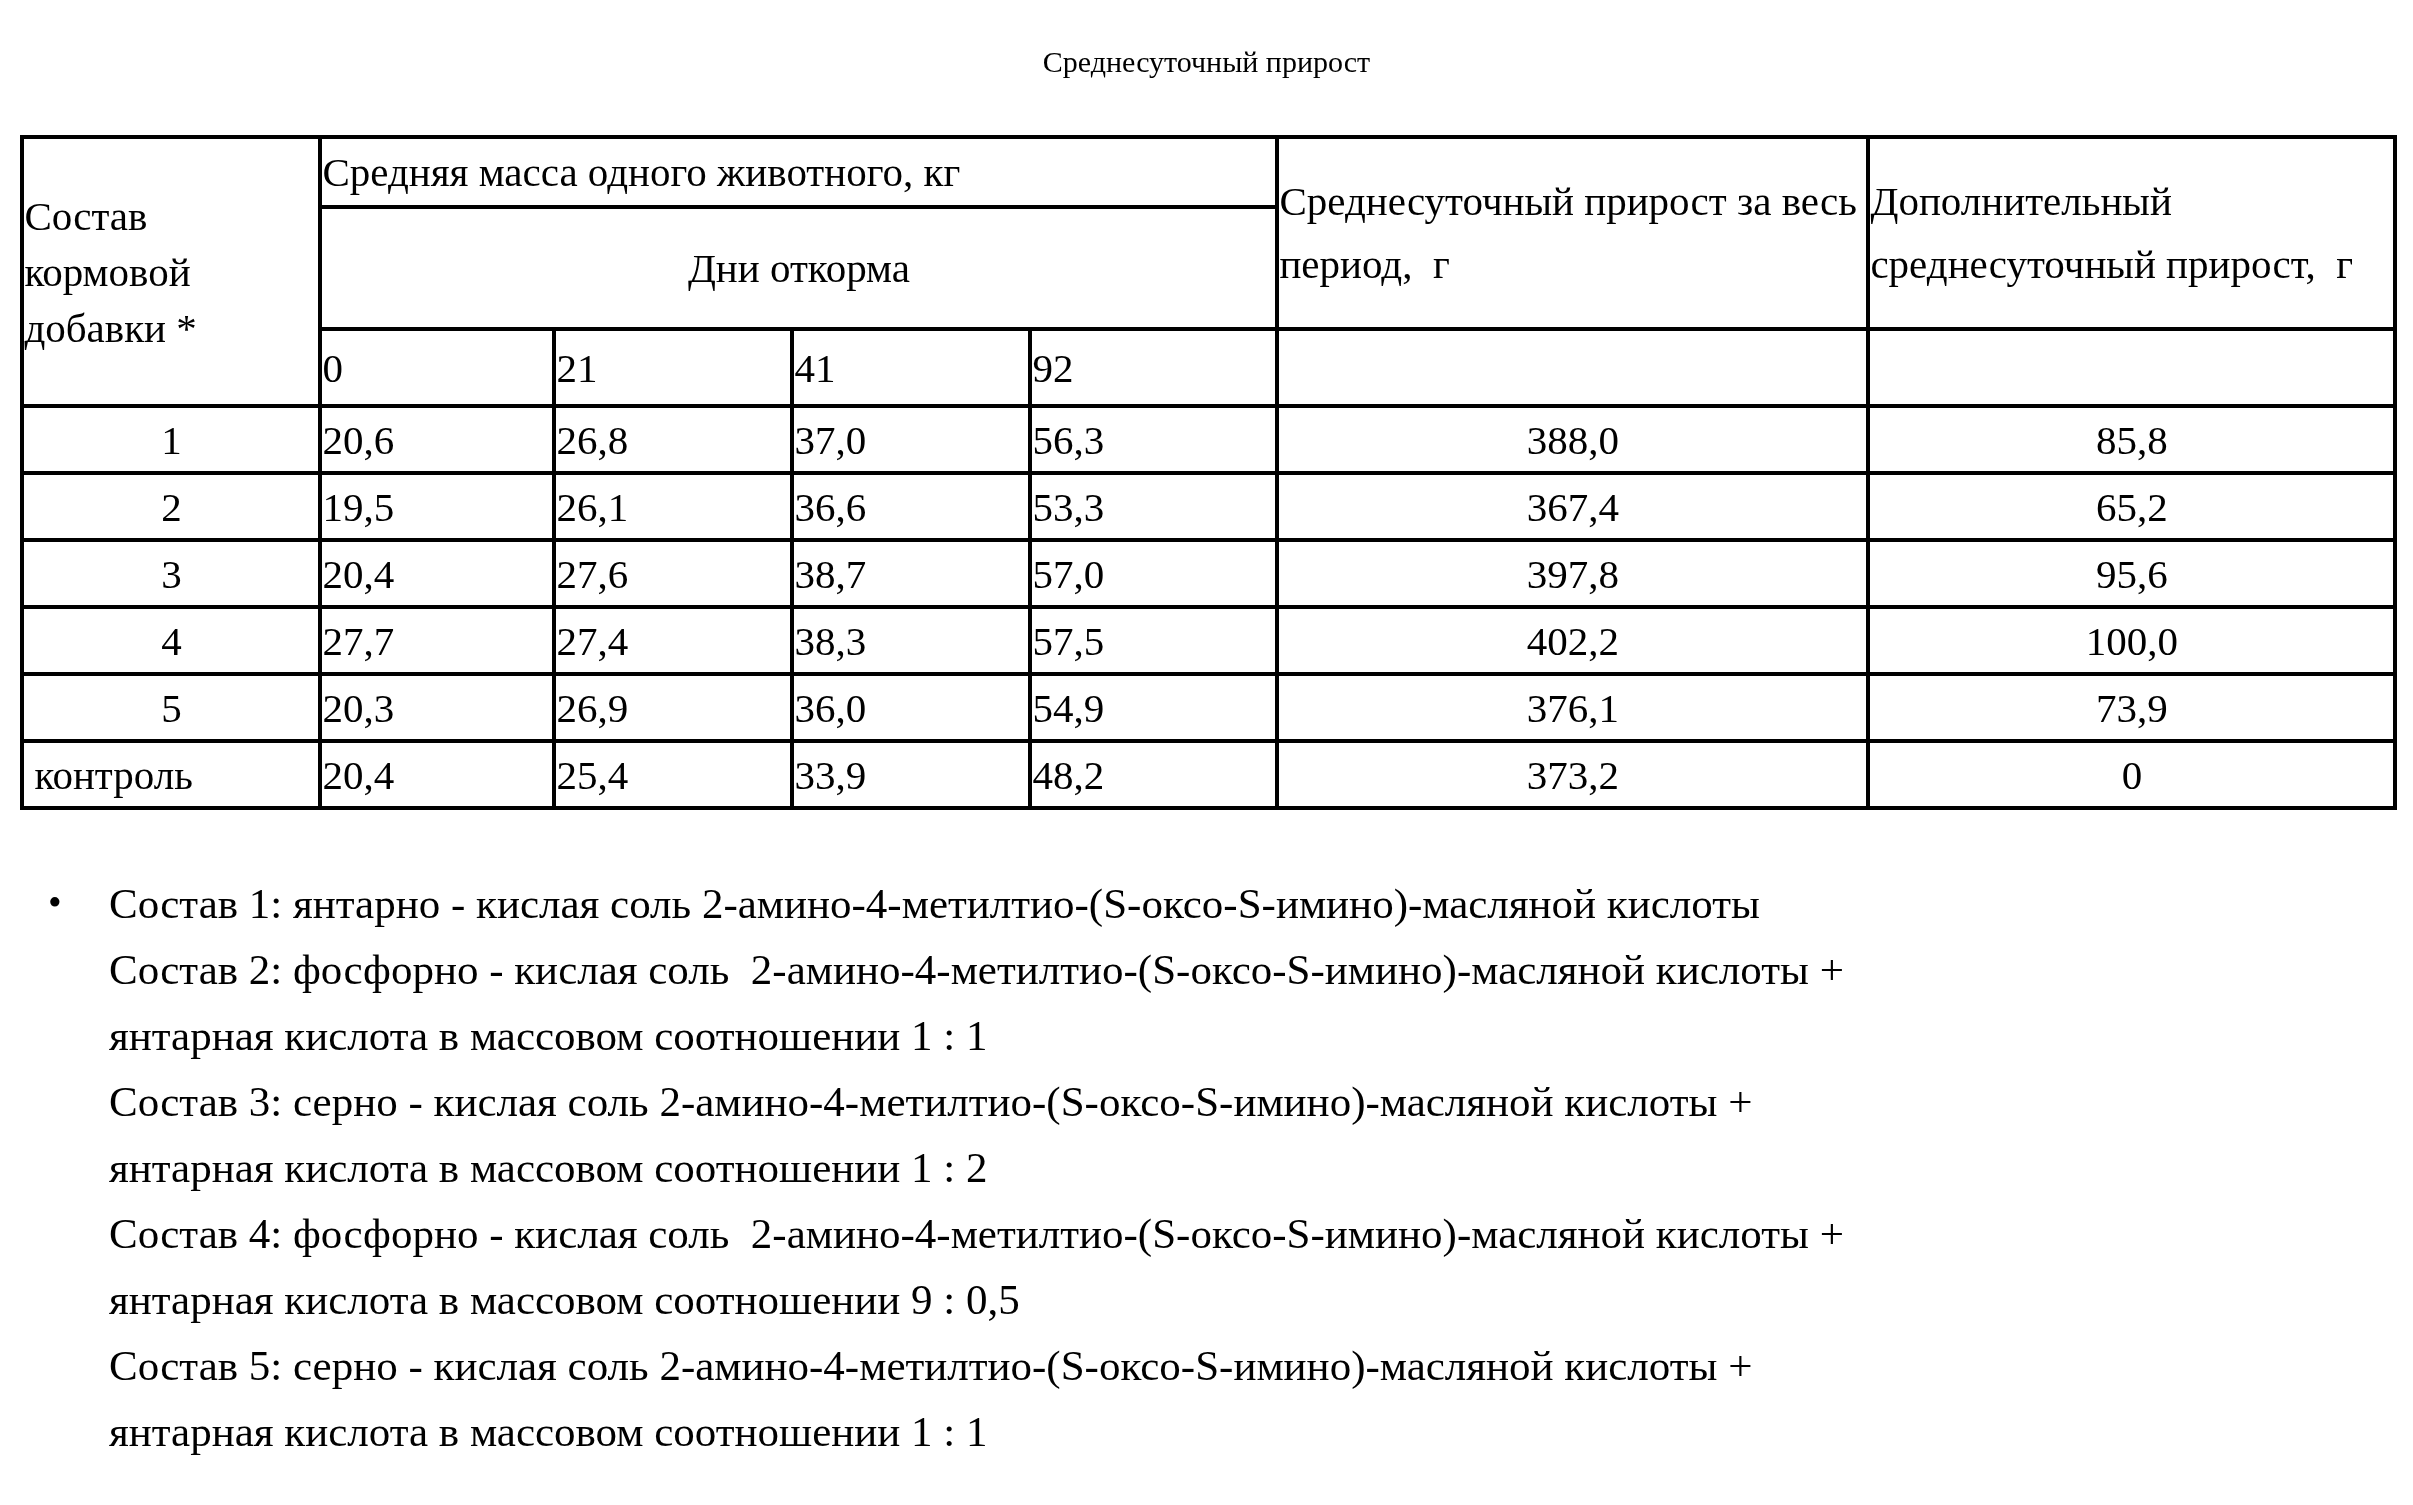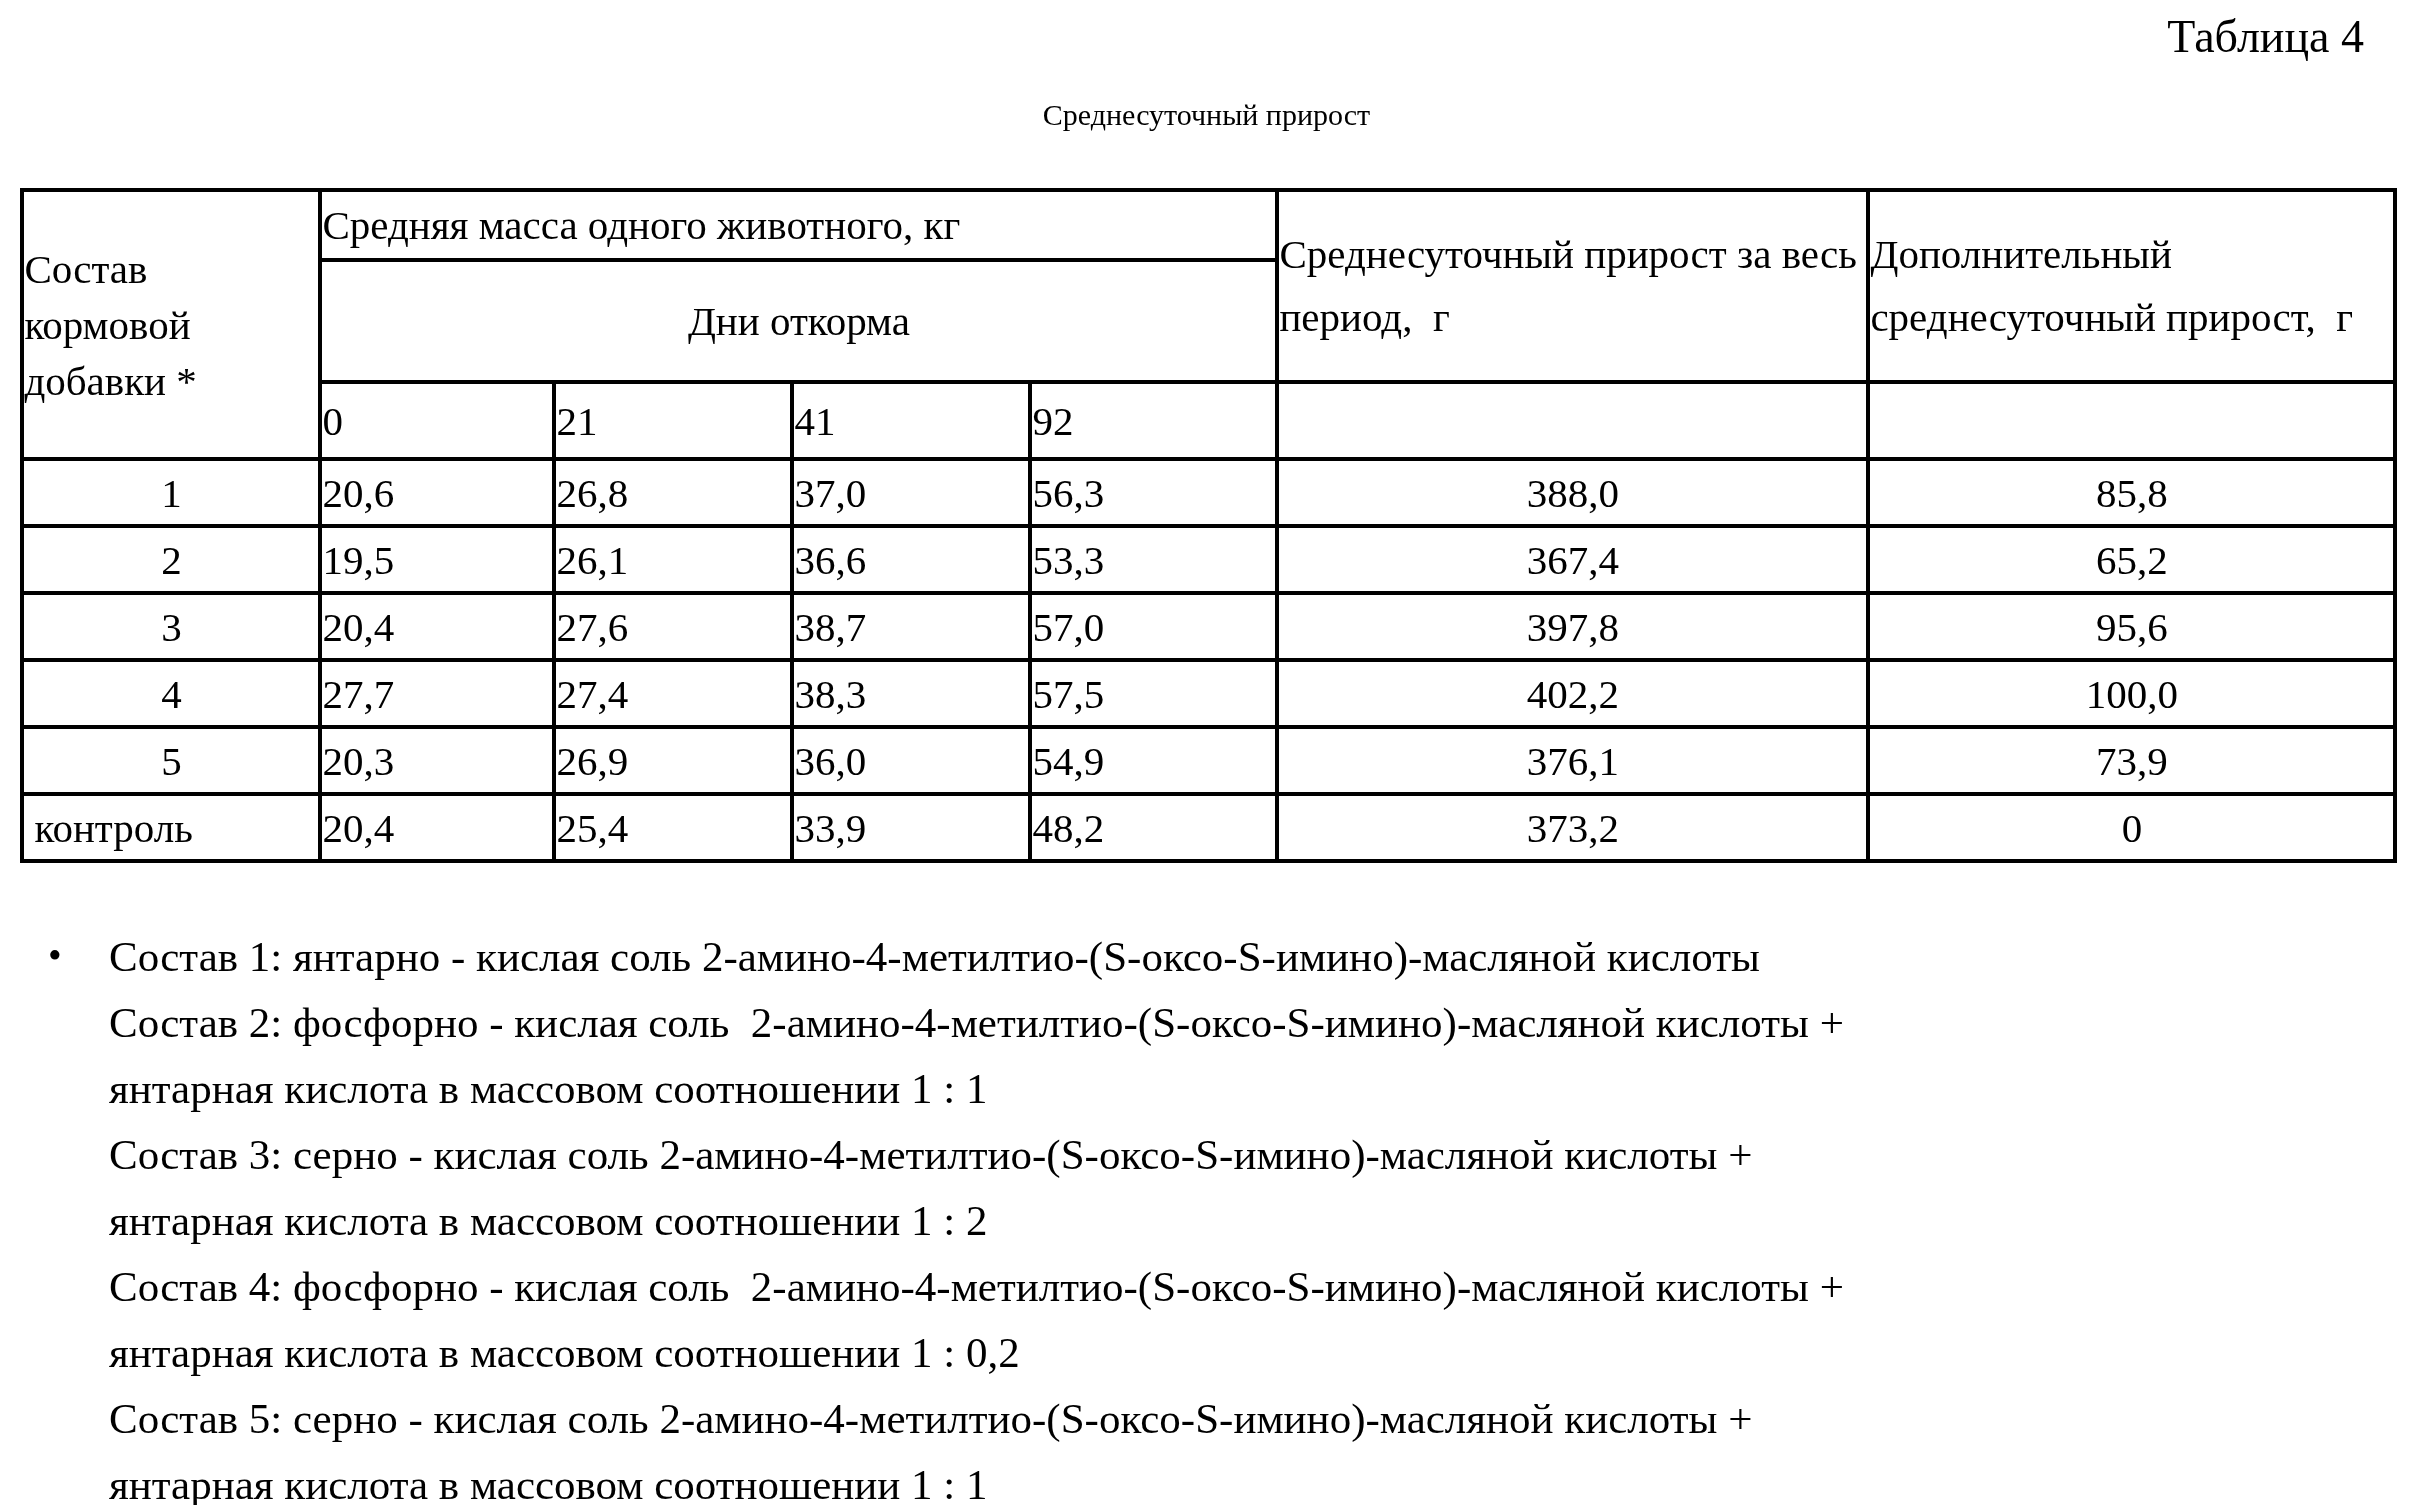--- a/index.html
+++ b/index.html
@@ -95,21 +95,20 @@
     left: -61px;
     top: -1.7px;
     font-size: 39px;
   }
 </style>
 </head>
 <body>
 
 <div id="page">
 
-  <div class="table-label">Таблица 4</div>
 
   <div class="doc-title">Среднесуточный прирост</div>
 
   <table class="main">
     <colgroup>
       <col style="width:298px">
       <col style="width:234px">
       <col style="width:238px">
       <col style="width:238px">
       <col style="width:247px">
@@ -193,19 +192,19 @@
   </table>
 
   <div class="footnote">
     <span class="bullet">•</span>
     <div>Состав 1: янтарно - кислая соль 2-амино-4-метилтио-(S-оксо-S-имино)-масляной кислоты</div>
     <div>Состав 2: фосфорно - кислая соль &nbsp;2-амино-4-метилтио-(S-оксо-S-имино)-масляной кислоты +</div>
     <div>янтарная кислота в массовом соотношении 1 : 1</div>
     <div>Состав 3: серно - кислая соль 2-амино-4-метилтио-(S-оксо-S-имино)-масляной кислоты +</div>
     <div>янтарная кислота в массовом соотношении 1 : 2</div>
     <div>Состав 4: фосфорно - кислая соль &nbsp;2-амино-4-метилтио-(S-оксо-S-имино)-масляной кислоты +</div>
-    <div>янтарная кислота в массовом соотношении 1 : 0,2</div>
+    <div>янтарная кислота в массовом соотношении 9 : 0,5</div>
     <div>Состав 5: серно - кислая соль 2-амино-4-метилтио-(S-оксо-S-имино)-масляной кислоты +</div>
     <div>янтарная кислота в массовом соотношении 1 : 1</div>
   </div>
 
 </div>
 
 
 </body></html>

